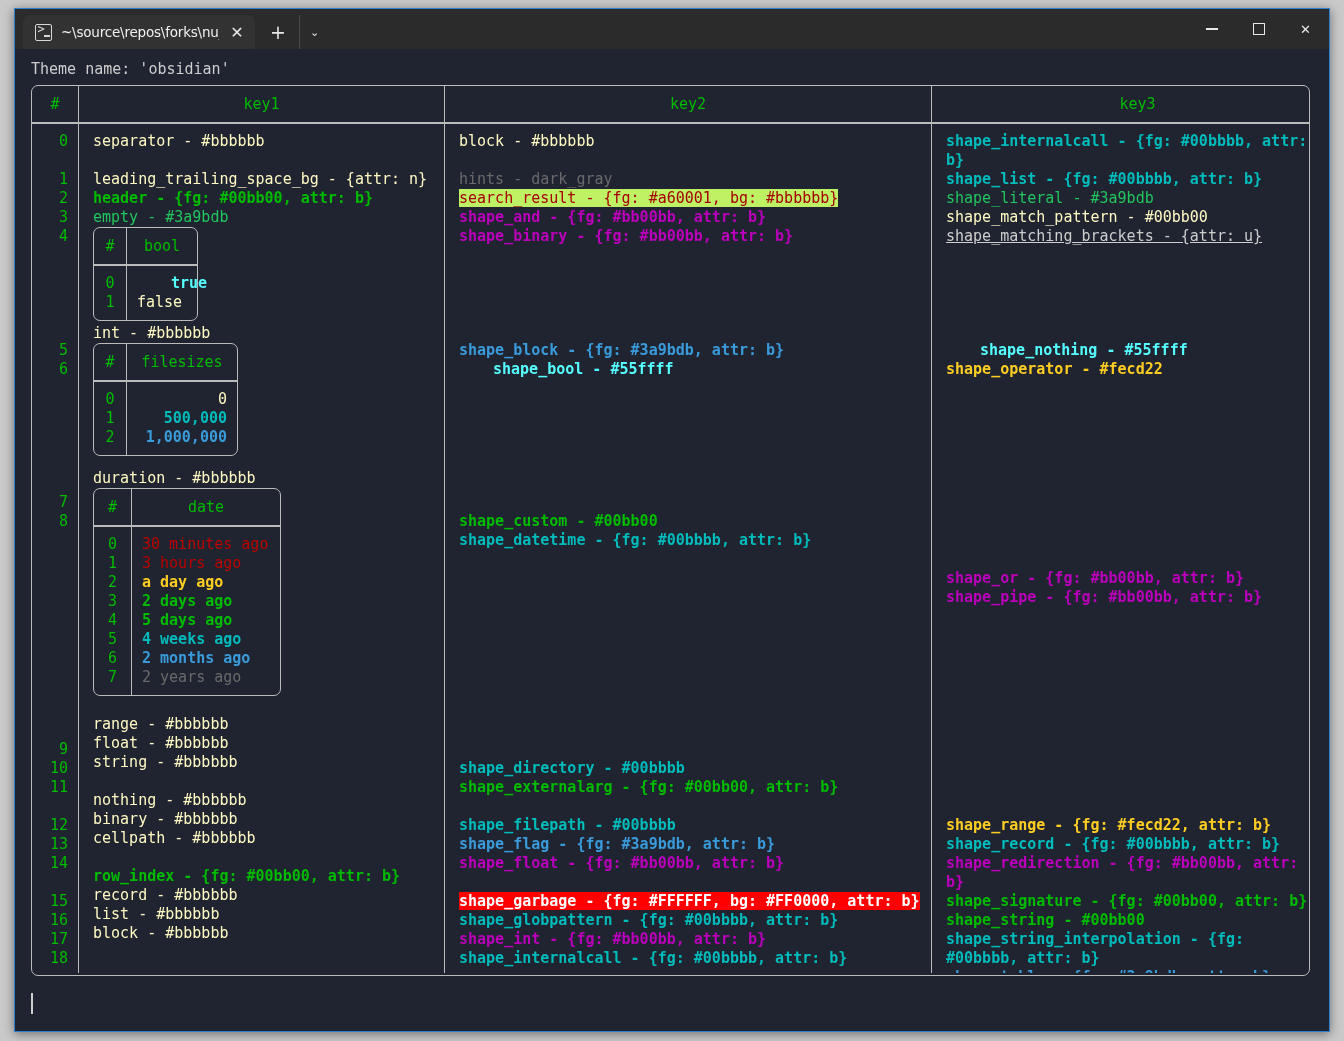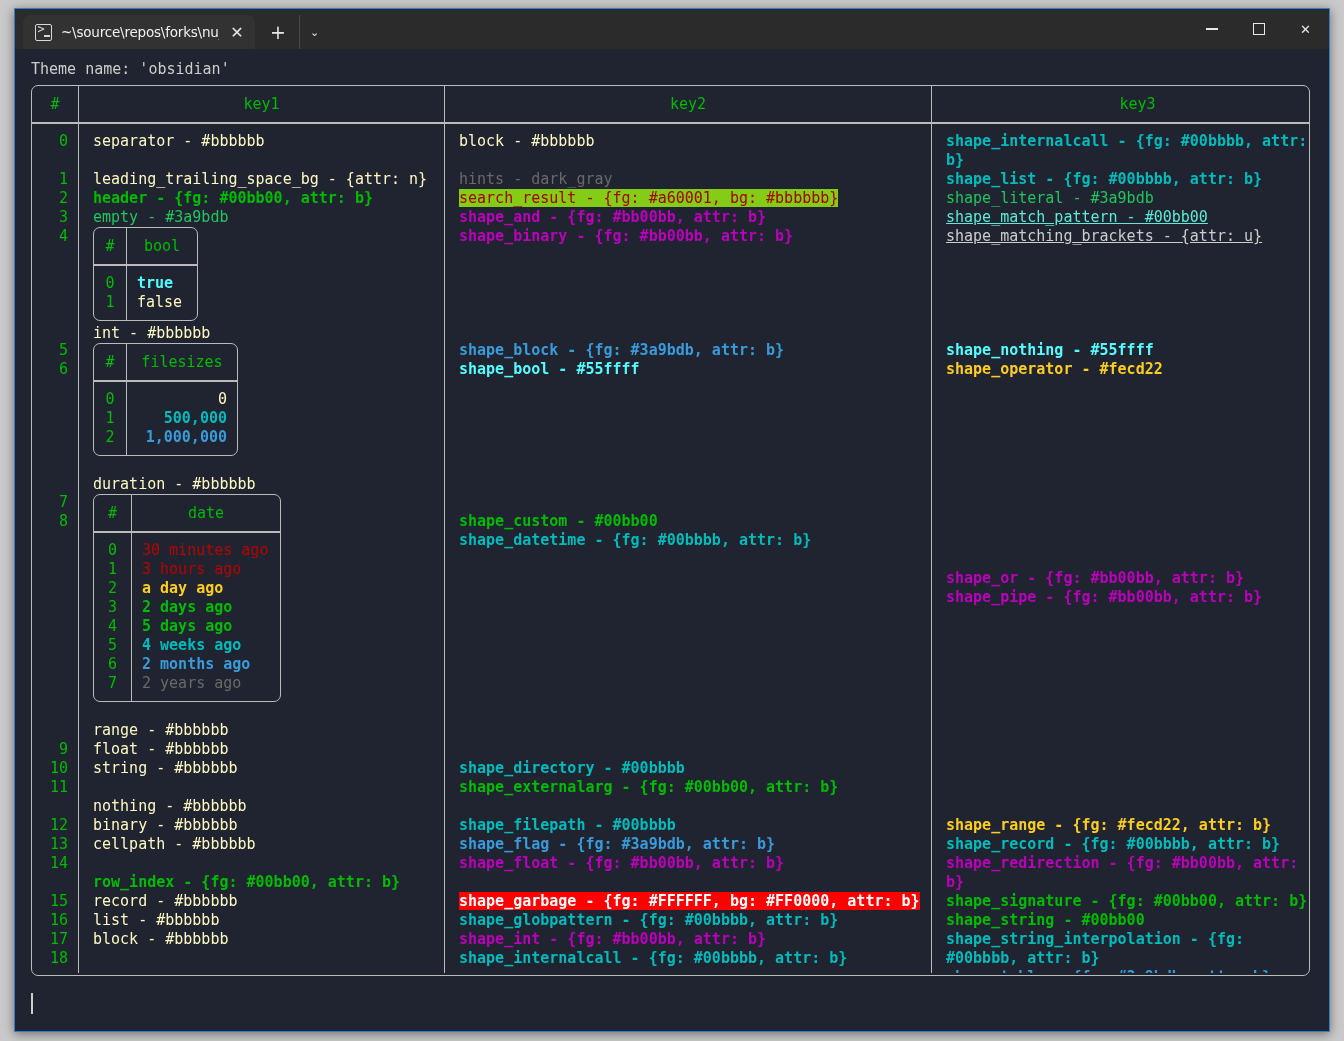--- a/index.html
+++ b/index.html
@@ -150,31 +150,31 @@
   .bcell { height: 100%; padding-top: 8px; overflow: hidden; }
   .idxcol { text-align: right; padding-right: 10px; color: #00bb00; }
   .line { height: 19px; white-space: pre; overflow: visible; }
   .ln-pad { padding-left: 14px; }
   .ln-pad2 { padding-left: 14px; }
   .ln-pad3 { padding-left: 14px; }
   .blank { height: 19px; }
   
   .c-white   { color: #fef9c3; }
   .c-green   { color: #00bb00; font-weight: bold; }
-  .c-green-n { color: #5eead4; text-decoration: underline; }
+  .c-green-n { color: #fef9c3; }
   .c-blue    { color: #22c55e; }
   .c-blueb   { color: #3a9bdb; font-weight: bold; }
   .c-cyanb   { color: #00bbbb; font-weight: bold; }
-  .c-brcyan  { color: #55ffff; font-weight: bold; }
+  .c-brcyan  { color: #55ffff; font-weight: bold; margin-left: 34px; }
   .c-magenta { color: #bb00bb; font-weight: bold; }
   .c-yellow  { color: #fecd22; font-weight: bold; }
   .c-gray    { color: #6a6a6a; }
   .c-darkred { color: #bb0000; }
   .c-under   { color: #cdcdcd; text-decoration: underline; }
-  .hl-search { color: #a60001; background: #84cc16; }
+  .hl-search { color: #a60001; background: #bef264; }
   .hl-garbage{ color: #FFFFFF; background: #FF0000; font-weight: bold; }
   
   .ntbl {
     border: 1px solid #bbbbbb;
     border-radius: 7px;
     display: inline-block;
     margin-left: 14px;
     vertical-align: top;
   }
   .ntbl .nhrow { display: flex; height: 38px; border-bottom: 2px solid #bbbbbb; }
@@ -331,21 +331,21 @@
               </div>
               <div class="nvdiv"></div>
               <div class="ncol" style="width:110px;padding-right:10px;text-align:right">
                 <div class="nline c-white">0</div>
                 <div class="nline c-cyanb">500,000</div>
                 <div class="nline c-blueb">1,000,000</div>
               </div>
             </div>
           </div>
 
-          <div class="line ln-pad c-white" style="margin-top:19px">duration - #bbbbbb</div>
+          <div class="line ln-pad c-white" style="margin-top:13px">duration - #bbbbbb</div>
 
           
           <div class="ntbl">
             <div class="nhrow">
               <div class="nh" style="width:37px">#</div>
               <div class="nvdiv"></div>
               <div class="nh" style="width:148px">date</div>
             </div>
             <div class="nbody">
               <div class="ncol nidx" style="width:37px">

